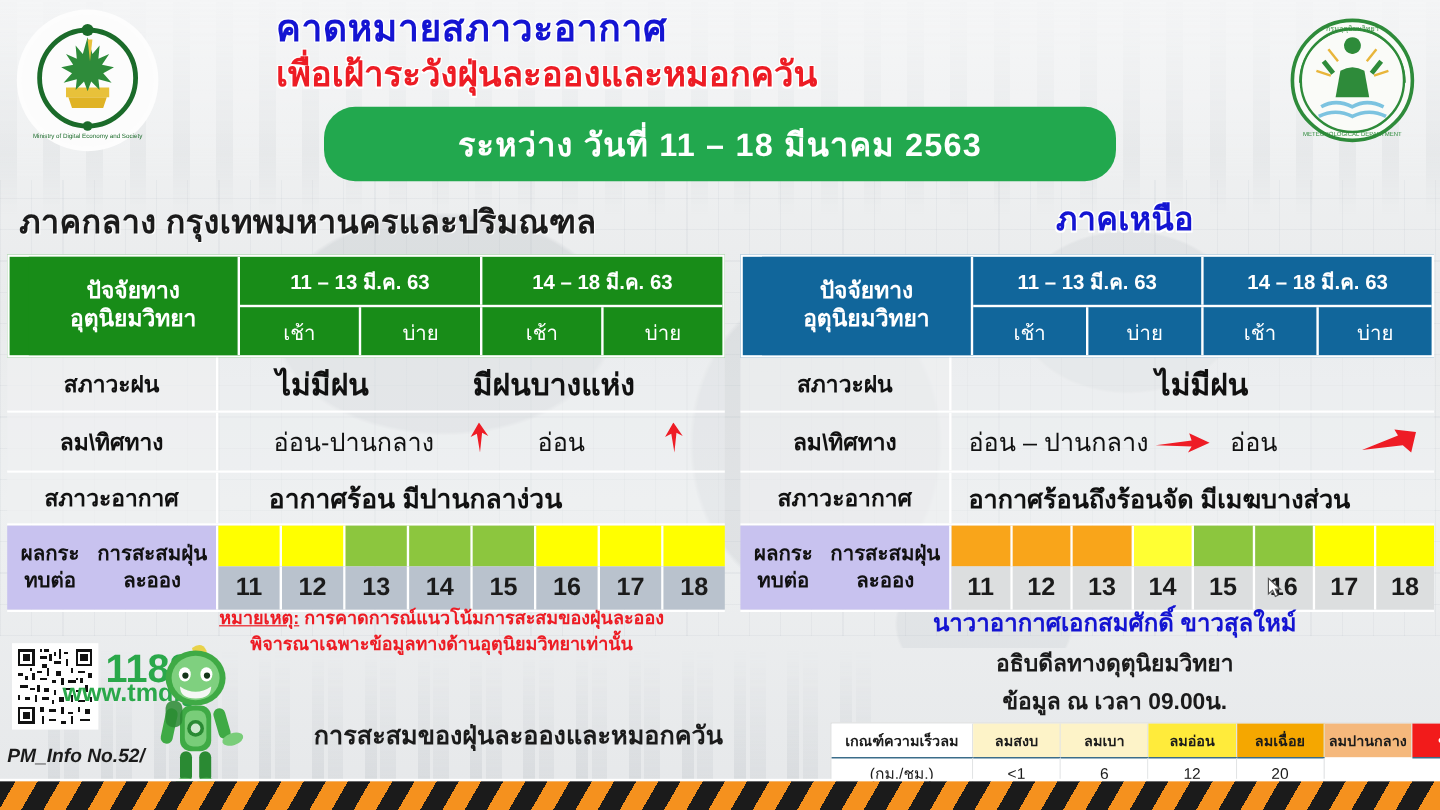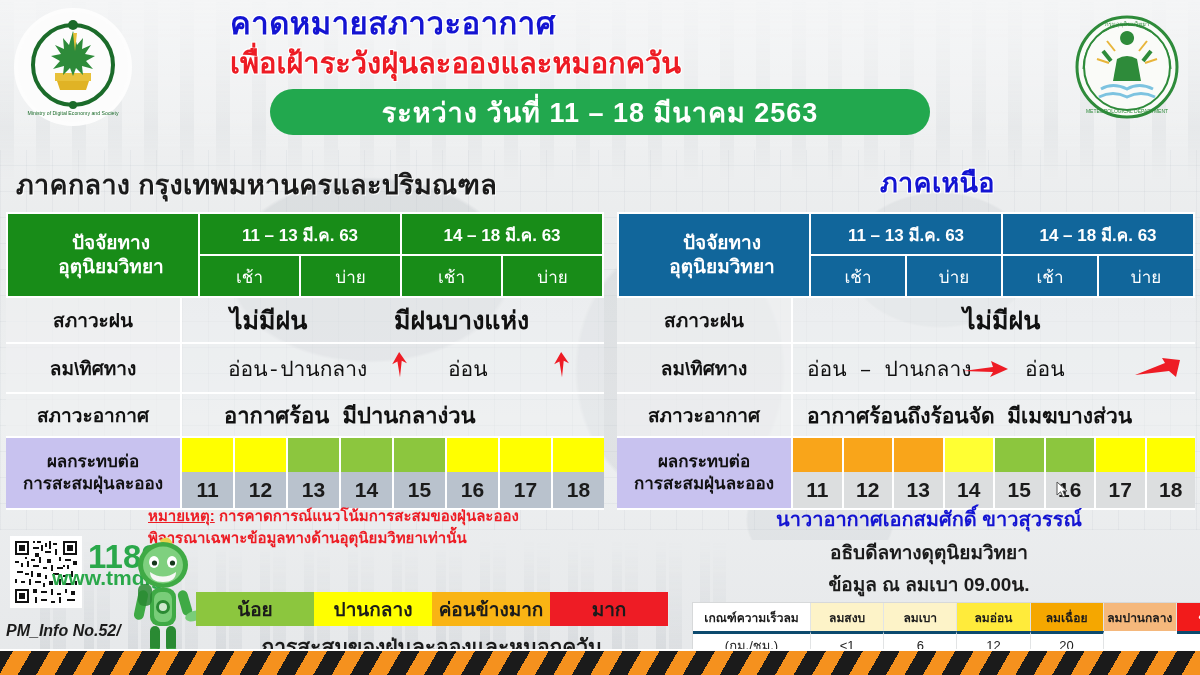--- a/index.html
+++ b/index.html
@@ -66,21 +66,21 @@
     font-size:31px; font-weight:bold; color:#1414d2; letter-spacing:.5px;
     text-shadow: 1px 1px 0 #fff, -1px -1px 0 #fff, 1px -1px 0 #fff, -1px 1px 0 #fff;
     line-height:1.15;
   }
   .t2 {
     font-size:29px; font-weight:bold; color:#ed1c24; margin-top:4px;
     text-shadow: 1px 1px 0 #fff, -1px -1px 0 #fff, 1px -1px 0 #fff, -1px 1px 0 #fff;
     line-height:1.2;
   }
   .pill {
-    margin:9px auto 1px; width:660px; height:46px; border-radius:26px;
+    margin:9px auto 1px; width:660px; height:62px; border-radius:26px;
     background:#22a84e; color:#fff; font-size:27px; font-weight:bold;
     display:flex; align-items:center; justify-content:center; letter-spacing:1px;
   }
 
   
   .region-head { position:absolute; font-size:27px; font-weight:bold; letter-spacing:.3px; }
   .region-head.central { left:16px; top:163px; color:#1b1b1b;
     text-shadow: 1px 1px 0 rgba(255,255,255,.9); }
   .region-head.north { left:880px; top:161px; color:#1414d2;
     text-shadow: 1px 1px 0 #fff, -1px -1px 0 #fff, 1px -1px 0 #fff, -1px 1px 0 #fff; }
@@ -118,48 +118,48 @@
   .row-label {
     width:176px; font-size:19px; font-weight:bold; color:#111;
     display:flex; align-items:center; justify-content:center; text-align:center;
     background:rgba(238,240,241,.72); border-right:2px solid #fff; padding:4px;
   }
   .row-body {
     flex:1; position:relative; display:flex; align-items:center;
     background:rgba(238,240,241,.45); min-height:42px;
   }
   .cell-text {
-    position:absolute; font-size:21px; color:#111; white-space:nowrap;font-family:Liberation Mono, monospace;
+    position:absolute; font-size:21px; color:#111; white-space:nowrap;
   }
   .cell-text.bold { font-weight:bold; font-size:25px; }
 
   .arrow { position:absolute; width:36px; height:26px; }
 
   
   .impact-row { display:flex; border-bottom:2px solid #fff; }
   .impact-label {
     width:176px; background:#c8c2ef; color:#111; font-size:17px; font-weight:bold;
-    display:flex; flex-direction:column; align-items:center; justify-content:center;
+    display:flex; flex-direction:row; align-items:center; justify-content:center;
     text-align:center; line-height:1.3; border-right:2px solid #fff; padding:6px 2px;
   }
   .impact-cols { flex:1; display:flex; flex-direction:column; }
   .impact-colors { display:flex; height:34px; }
   .impact-colors div { flex:1; border-right:2px solid #fff; }
   .impact-colors div:last-child { border-right:none; }
   .impact-days { display:flex; height:36px; }
   .impact-days div {
     flex:1; background:#b9c2cd; color:#1b1b1b; font-size:21px; font-weight:bold;
     display:flex; align-items:center; justify-content:center; border-right:2px solid #fff;
   }
   .tbl.right .impact-days div { background:#dcdedf; }
   .impact-days div:last-child { border-right:none; }
 
   
   .note {
-    position:absolute; left:148px; top:505px; width:440px; text-align:left;
+    position:absolute; left:148px; top:505px; width:440px; text-align:center;
     color:#ed1c24; font-size:15px; line-height:1.45; font-weight:bold;
   }
   .note u { text-decoration: underline; }
 
   .qr { position:absolute; left:10px; top:536px; width:72px; height:72px;
         background:#fff; padding:3px; }
   .qr svg { display:block; }
   .hotline { position:absolute; left:88px; top:538px; font-size:33px; font-weight:bold; color:#2aa84a; }
   .site { position:absolute; left:52px; top:566px; font-size:21px; font-weight:bold; color:#2aa84a; }
   .pminfo { position:absolute; left:6px; top:622px; font-size:16px; font-weight:bold;
@@ -185,21 +185,21 @@
   .wind { position:absolute; left:692px; top:602px; width:558px; background:#fff;
           border:1px solid #d7d9da; }
   .wind-row { display:flex; }
   .wind-row.names > div {
     height:28px; display:flex; align-items:center; justify-content:center;
     font-size:12px; font-weight:bold; color:#1b1b1b; border-right:1px solid #e2e4e5;
   }
   .wind-row.vals > div {
     height:26px; display:flex; align-items:center; justify-content:center;
     font-size:13px; color:#1b1b1b; border-right:1px solid #e2e4e5; background:#fff;
-    border-top:3px solid #0c4a6e;
+    border-top:1px solid #0c4a6e;
   }
   .wind-row > div:last-child { border-right:none; }
   .w-head { width:118px; flex:none; }
 
   .hazard {
     position:absolute; left:0; bottom:0; width:1200px; height:26px;
     background: repeating-linear-gradient(-60deg,
       #f5911e 0 16px, #1b1b1b 16px 32px);
     border-top:2px solid #fff;
   }
@@ -516,33 +516,27 @@
     <rect x="72" y="58" width="10" height="26" rx="5" fill="#3faa45" transform="rotate(-16 77 71)"></rect>
     <ellipse cx="86" cy="84" rx="9" ry="5" fill="#79cd79" transform="rotate(-18 86 84)"></ellipse>
     <rect x="42" y="94" width="10" height="26" rx="5" fill="#2a8a33"></rect>
     <rect x="58" y="94" width="10" height="26" rx="5" fill="#2a8a33"></rect>
     <ellipse cx="46" cy="121" rx="8" ry="5" fill="#3faa45"></ellipse>
     <ellipse cx="64" cy="121" rx="8" ry="5" fill="#3faa45"></ellipse>
     <rect x="30" y="52" width="14" height="22" rx="6" fill="#2a8a33" opacity=".85"></rect>
   </svg>
 
   <div class="legend">
-    <div class="legend-bar" id="legend-bar">
-        <div style="background: rgb(140, 198, 62);">น้อย</div>
-        <div style="background: rgb(255, 255, 0);">ปานกลาง</div>
-        <div style="background: rgb(249, 180, 20);">ค่อนข้างมาก</div>
-        <div style="background: rgb(238, 28, 37);">มาก</div>
-      </div>
     <div class="legend-cap">การสะสมของฝุ่นละอองและหมอกควัน</div>
   </div>
 
   <div class="signature">
-    <div class="sig1">นาวาอากาศเอกสมศักดิ์ ขาวสุวรรณ์</div>
+    <div class="sig1">นาวาอากาศเอกสมศักดิ์ ขาวสุลใหม์</div>
     <div class="sig2">อธิบดีลทางดุตุนิยมวิทยา</div>
-    <div class="sig3">ข้อมูล ณ ลมเบา 09.00น.</div>
+    <div class="sig3">ข้อมูล ณ เวลา 09.00น.</div>
   </div>
 
   <div class="wind">
     <div class="wind-row names" id="wind-names">
         <div class="w-head" style="background: rgb(255, 255, 255);">เกณฑ์ความเร็วลม</div>
         <div style="background: rgb(253, 243, 200); flex: 1 1 0%;">ลมสงบ</div>
         <div style="background: rgb(253, 243, 200); flex: 1 1 0%;">ลมเบา</div>
         <div style="background: rgb(255, 235, 59); flex: 1 1 0%;">ลมอ่อน</div>
         <div style="background: rgb(245, 167, 0); flex: 1 1 0%;">ลมเฉื่อย</div>
         <div style="background: rgb(245, 184, 124); flex: 1 1 0%;">ลมปานกลาง</div>

